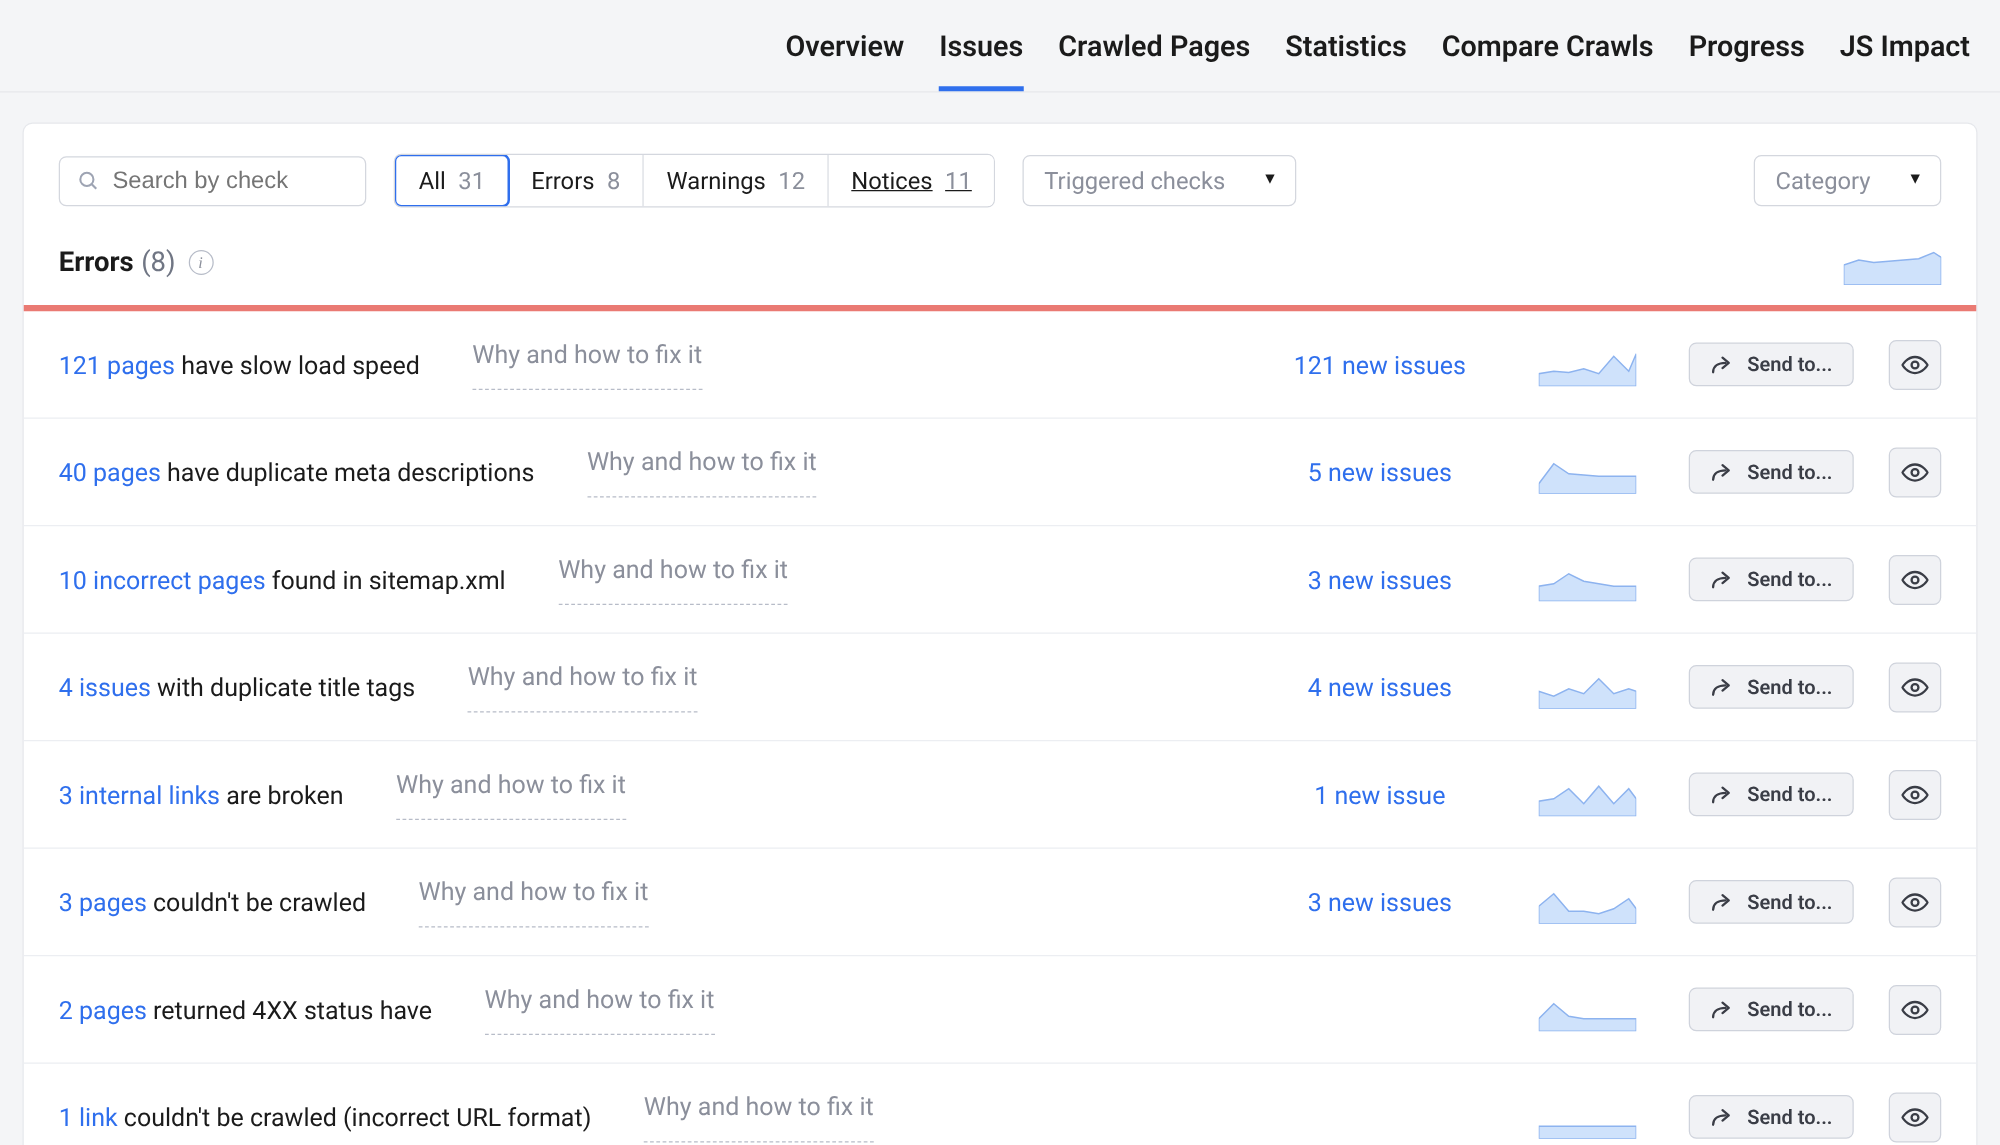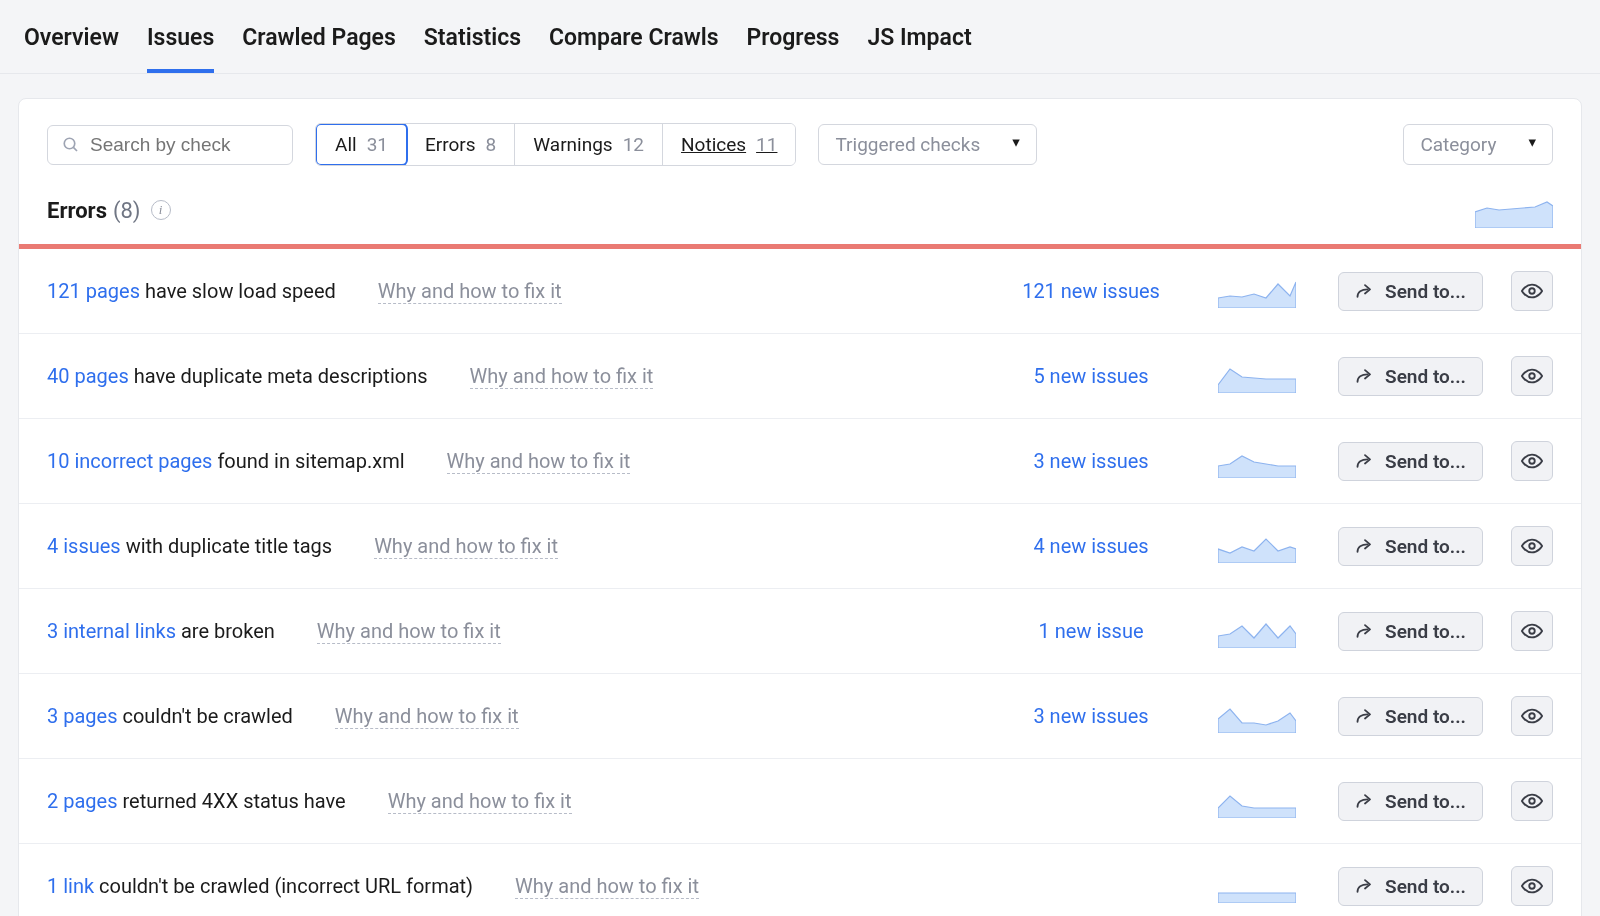--- a/index.html
+++ b/index.html
@@ -10,20 +10,21 @@
     font-size: 18px;
     width: 1600px;
   }
   
   .topnav {
     display: flex;
     gap: 28px;
     padding: 14px 24px 0 24px;
     border-bottom: 1px solid #e6e8ec;
     font-size: 23px;
+    justify-content: flex-end;
   }
   .topnav .tab {
     padding: 10px 0 18px 0;
     font-weight: 600;
     color: #1b1b1b;
     cursor: pointer;
   }
   .topnav .tab.active {
     border-bottom: 4px solid #2f6fed;
   }
@@ -138,21 +139,21 @@
     font-size: 20px;
     gap: 18px;
   }
   .row:last-child { border-bottom: none; }
   .row .issue { flex: 0 0 auto; }
   .row .issue .lnk { color: #2f6fed; cursor: pointer; }
   .row .issue .rest { color: #1b1b1b; }
   .row .fix {
     color: #8b8f9b;
     border-bottom: 1px dashed #b7bcc8;
-    padding-bottom: 0;
+    padding-bottom: 16px;
     cursor: pointer;
     margin-left: 24px;
   }
   .row .grow { flex: 1; }
   .row .newissues {
     color: #2f6fed;
     cursor: pointer;
     text-align: center;
     min-width: 170px;
   }
@@ -162,21 +163,21 @@
     margin-right: 24px;
   }
   .row .sendto {
     display: inline-flex;
     align-items: center;
     gap: 10px;
     border: 1px solid #cfd3dc;
     background: #f1f2f5;
     border-radius: 6px;
     padding: 7px 16px;
-    font-size: 19px;
+    font-size: 16px;
     font-weight: 600;
     color: #3a3d46;
     cursor: pointer;
   }
   .row .eye {
     width: 42px; height: 40px;
     border: 1px solid #cfd3dc;
     background: #f1f2f5;
     border-radius: 6px;
     display: inline-flex;

